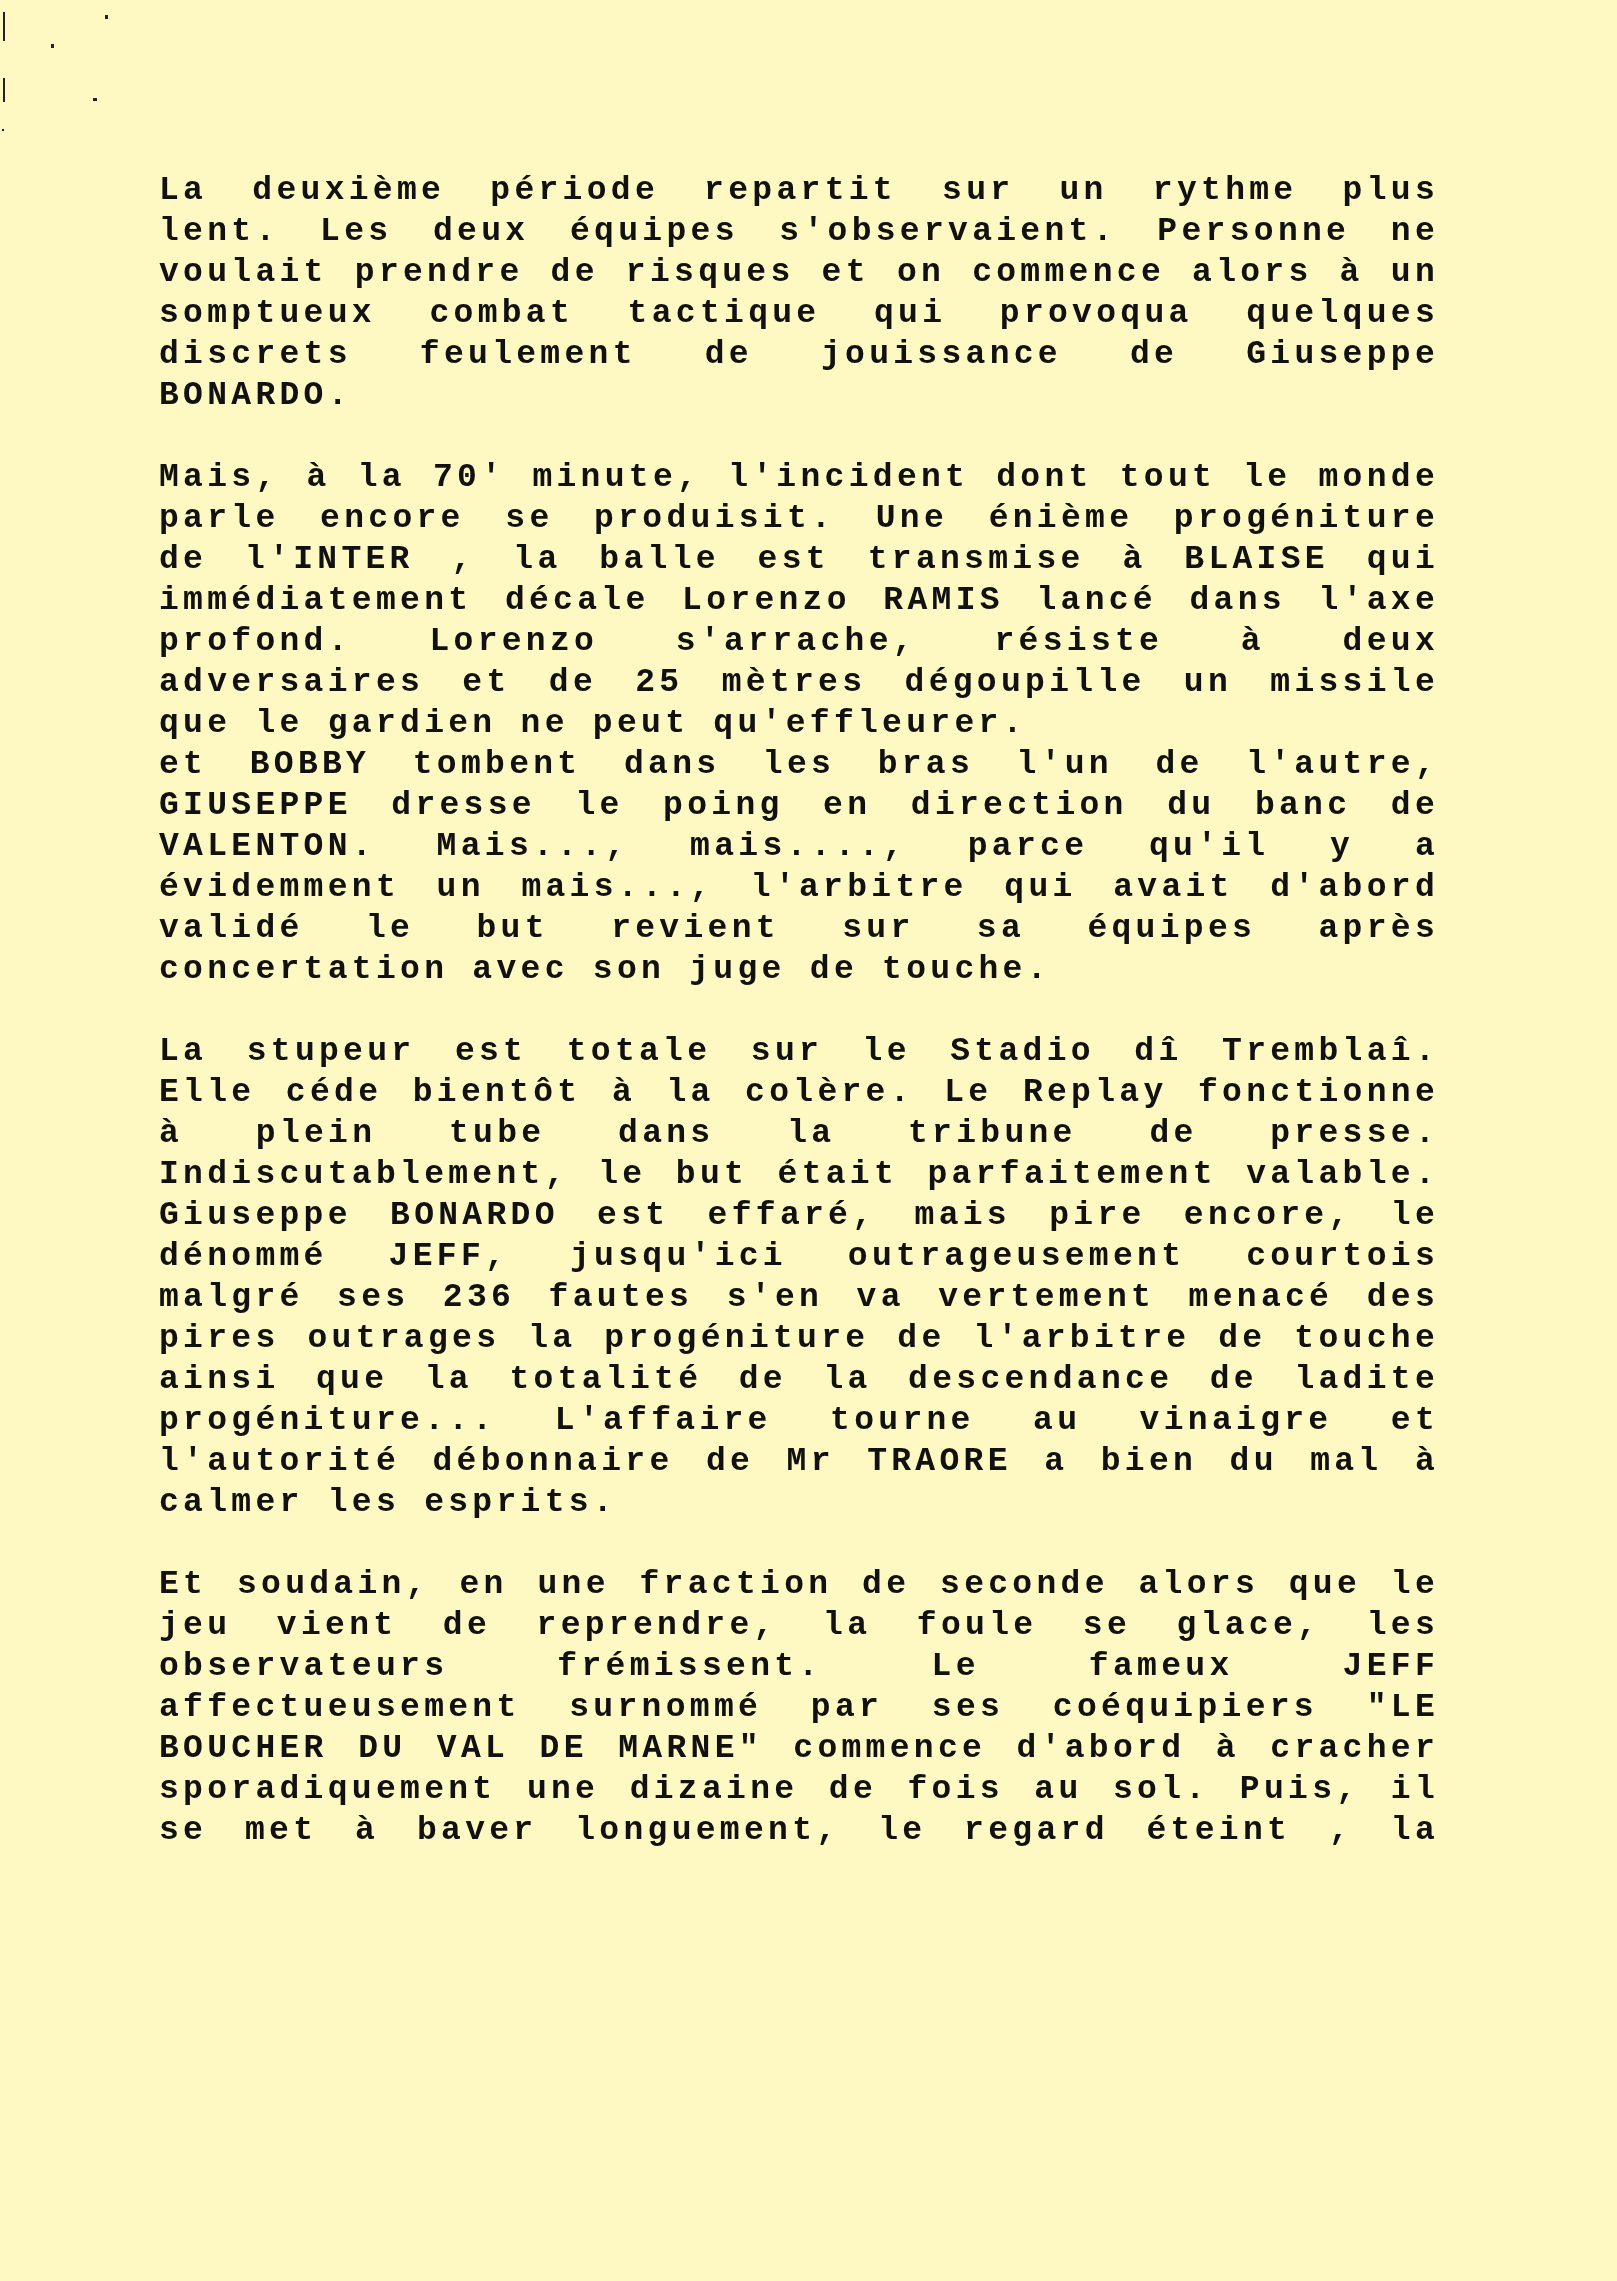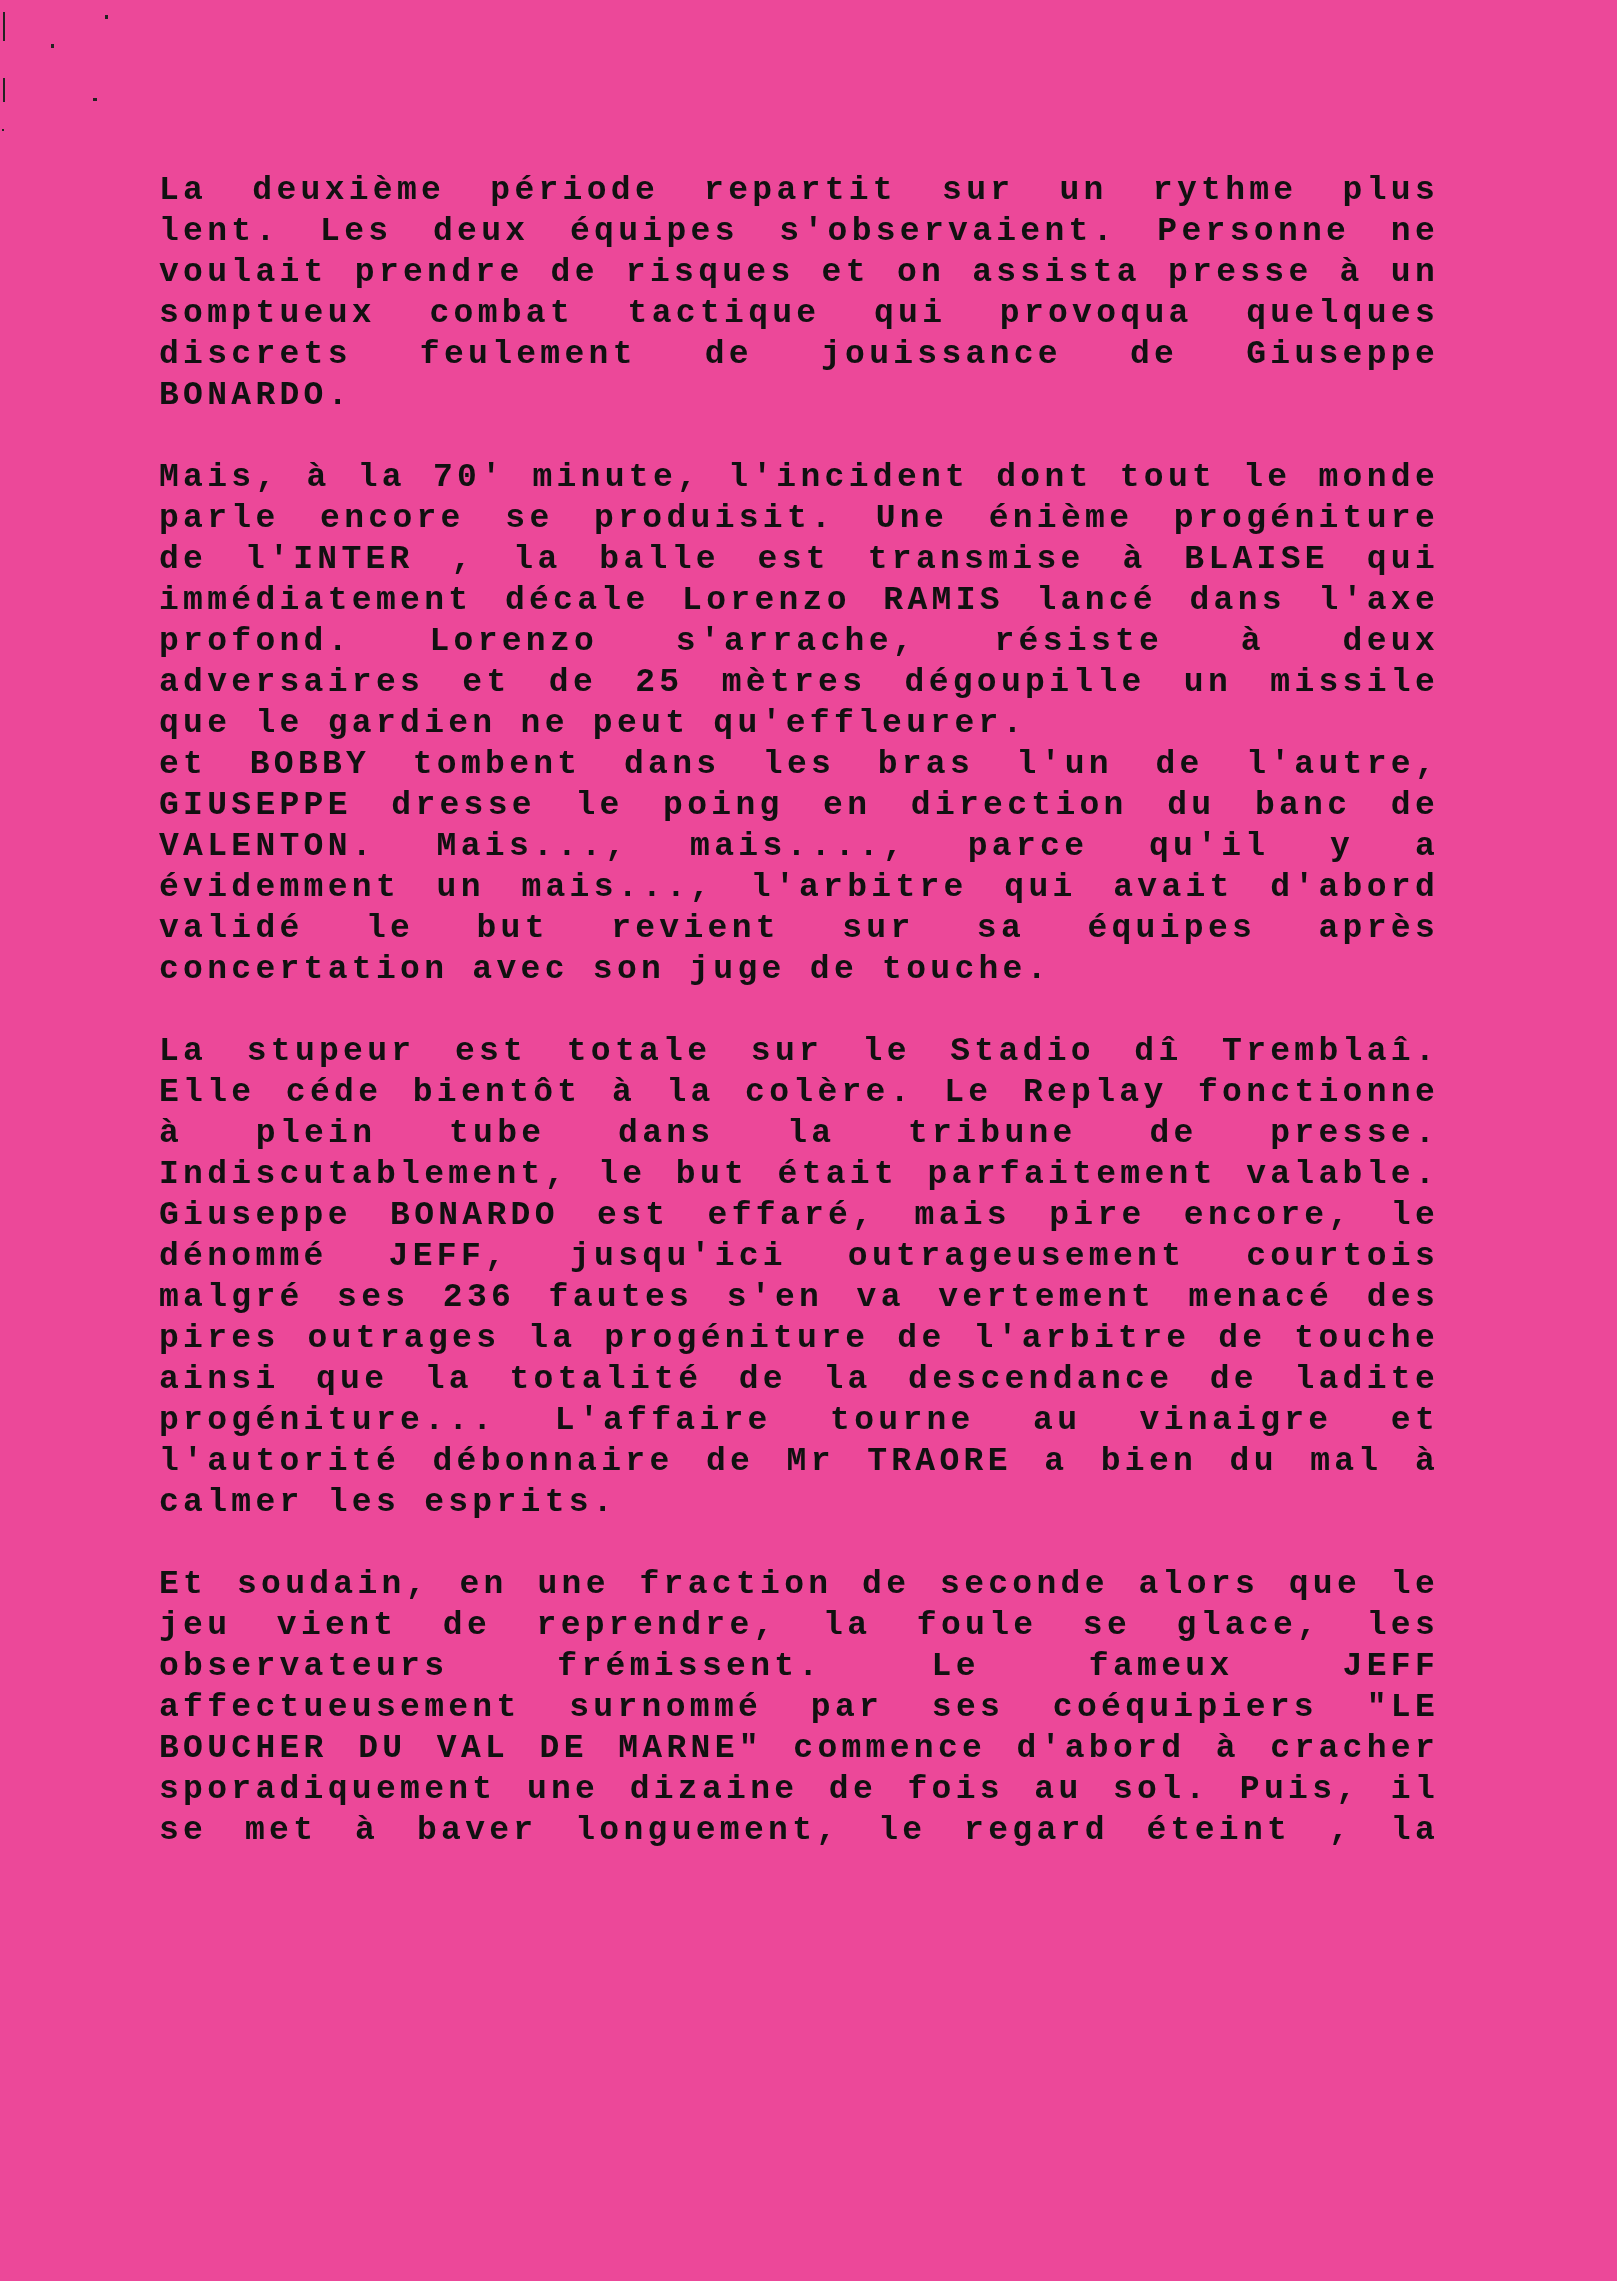--- a/index.html
+++ b/index.html
@@ -12,21 +12,21 @@
     height: 2281px;
     position: relative;
     overflow: hidden;
   }
   .page {
     position: absolute;
     left: 0;
     top: 0;
     width: 1618px;
     height: 2281px;
-    background: #ec4899;
+    background: #fef9c3;
   }
   .text-block {
     position: absolute;
     left: 159px;
     top: 170px;
     width: 1280px;
     font-family: "Liberation Mono", "DejaVu Sans Mono", monospace;
     font-weight: bold;
     font-size: 33px;
     letter-spacing: 4.3px;
@@ -63,21 +63,21 @@
   <div class="speck" style="left:105px;top:14.6px;width:2.9px;height:4.9px;"></div>
   <div class="speck" style="left:51px;top:44px;width:2.9px;height:3.9px;"></div>
   <div class="speck" style="left:93px;top:98px;width:3.9px;height:2.9px;"></div>
   <div class="speck" style="left:2px;top:129px;width:2px;height:2px;"></div>
 
   <div class="text-block">
 
     <div class="para">
       <span class="line">La deuxième période repartit sur un rythme plus</span>
       <span class="line">lent. Les deux équipes s'observaient. Personne ne</span>
-      <span class="line">voulait prendre de risques et on assista presse à un</span>
+      <span class="line">voulait prendre de risques et on commence alors à un</span>
       <span class="line">somptueux combat tactique qui provoqua quelques</span>
       <span class="line">discrets feulement de jouissance de Giuseppe</span>
       <span class="line last">BONARDO.</span>
     </div>
 
     <div class="para">
       <span class="line">Mais, à la 70' minute, l'incident dont tout le monde</span>
       <span class="line">parle encore se produisit. Une énième progéniture</span>
       <span class="line">de l'INTER , la balle est transmise à BLAISE qui</span>
       <span class="line">immédiatement décale Lorenzo RAMIS lancé dans l'axe</span>

